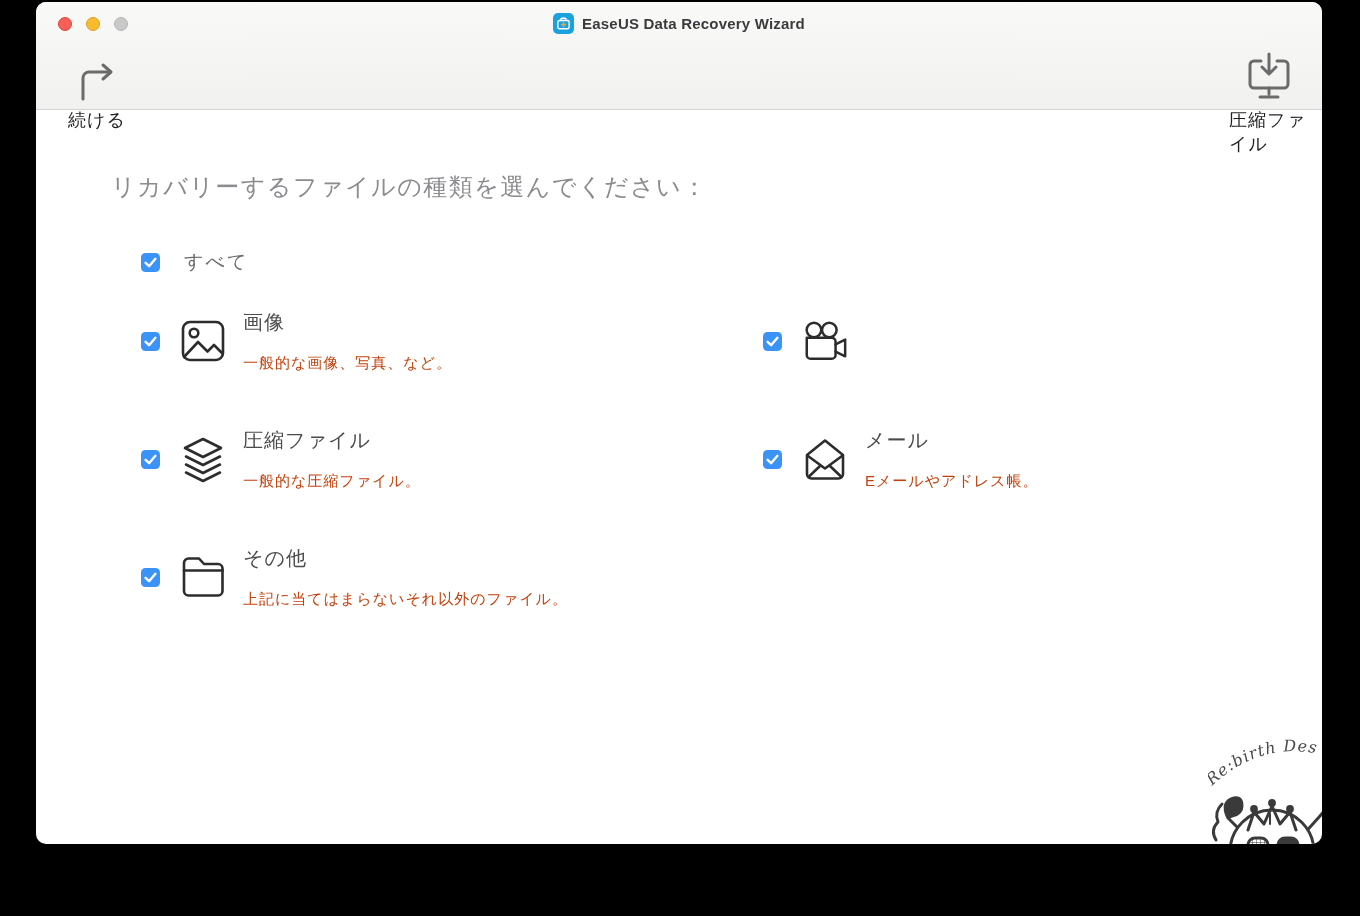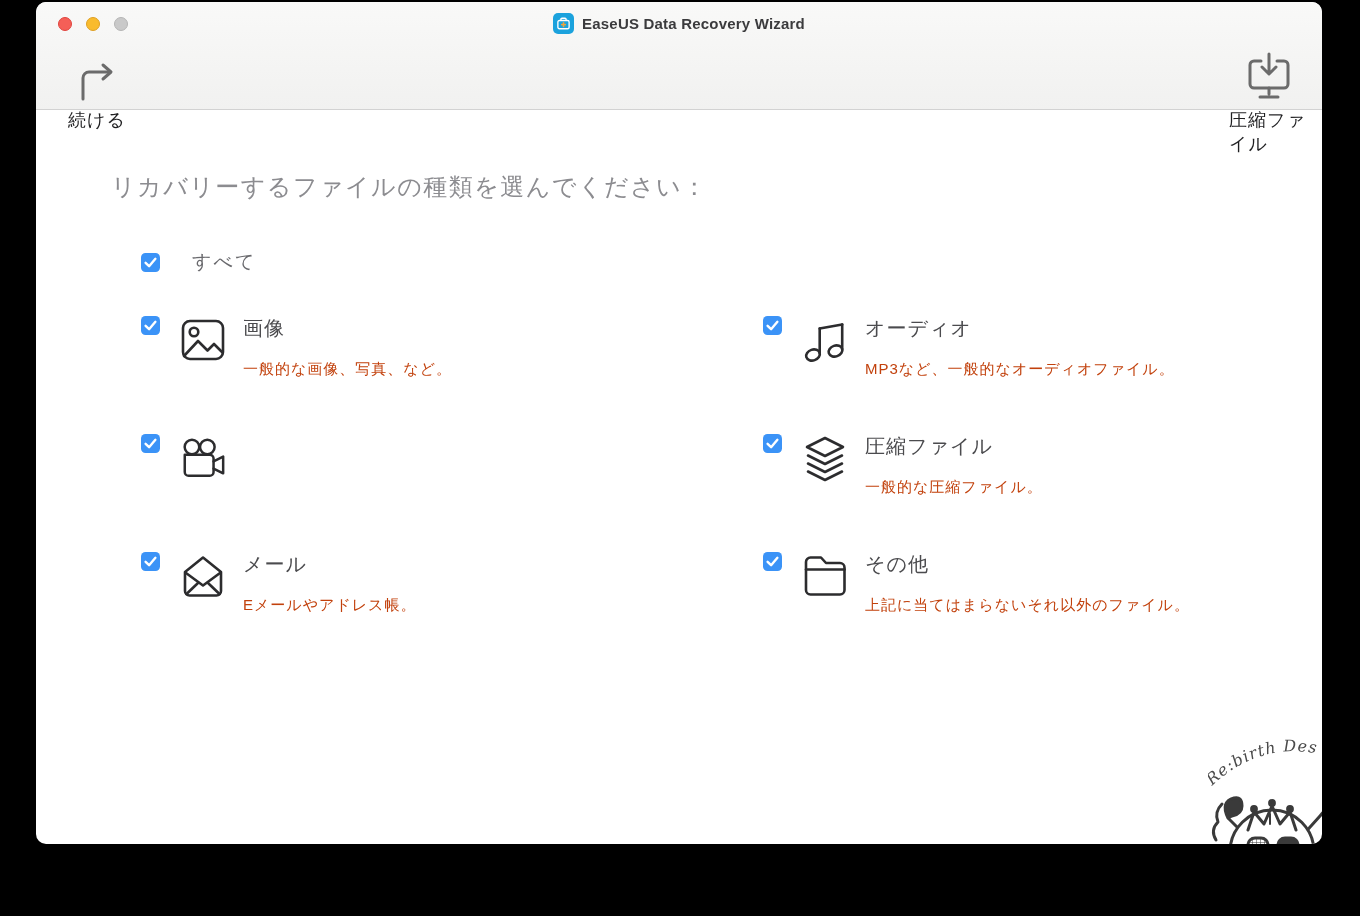--- a/index.html
+++ b/index.html
@@ -36,33 +36,33 @@
   }
   .tb-btn .tb-label { font-size:18px; color:#1f1f21; letter-spacing:1px; }
   .tb-continue { left:30px; width:62px; }
   .tb-import { right:13px; width:80px; }
   .tb-icon { height:48px; display:flex; align-items:flex-end; justify-content:center; }
 
   
   .content { position:absolute; top:143px; left:0; right:0; bottom:0; padding:26px 0 13px 0; }
   .heading { margin-left:75px; font-size:24px; color:#8c8c90; letter-spacing:1.5px; }
 
-  .select-all { margin:46px 0 0 105px; display:flex; align-items:center; gap:32px; }
+  .select-all { margin:46px 0 0 105px; display:flex; align-items:center; gap:24px; }
   .select-all .sa-label { font-size:19px; color:#69696d; letter-spacing:2px; }
 
   .checkbox {
     width:19px; height:19px; border-radius:4.5px; background:#3b93f7;
     display:flex; align-items:center; justify-content:center; flex:0 0 auto;
   }
 
   .grid {
     margin:41px 0 0 105px;
     display:grid; grid-template-columns:622px 1fr; row-gap:68px;
   }
-  .item { display:flex; align-items:flex-start; height:50px; }
+  .item { display:flex; align-items:center; height:50px; }
   .item .iconbox { width:48px; height:48px; margin-left:19px; flex:0 0 auto;
     display:flex; align-items:center; justify-content:center; }
   .item .txt { margin-left:16px; }
   .item .t { font-size:20px; color:#4b4b4e; letter-spacing:1px; line-height:24px; }
   .item .d { font-size:15px; color:#c2410c; letter-spacing:1px; margin-top:20px; }
 
   .fticon { stroke:#2c2c2e; fill:none; stroke-width:2.6; stroke-linecap:round; stroke-linejoin:round; }
   .tbicon { stroke:#6b6b6b; fill:none; stroke-width:3; stroke-linecap:round; stroke-linejoin:round; }
 
   
@@ -151,39 +151,20 @@
             <path class="fticon" d="M5 40 L19 25 L28.5 34.5 L35 28 L43.5 36.5"></path>
           </svg>
         </span>
         <span class="txt">
           <div class="t">画像</div>
           <div class="d">一般的な画像、写真、など。</div>
         </span>
       </div>
 
 
-      <div class="item">
-        <span class="checkbox">
-          <svg width="19" height="19">
-              <use href="#check"></use>
-            </svg>
-          </span>
-        <span class="iconbox">
-          <svg width="48" height="48" viewBox="0 0 48 48">
-            <ellipse class="fticon" cx="12" cy="39" rx="7" ry="5.4" stroke-width="3.6" transform="rotate(-18 12 39)"></ellipse>
-            <ellipse class="fticon" cx="34.5" cy="35" rx="7" ry="5.4" stroke-width="3.6" transform="rotate(-18 34.5 35)"></ellipse>
-            <path class="fticon" d="M18.7 37.5 V12.5 M41.2 33.5 V8.5"></path>
-            <path class="fticon" d="M18.7 12.5 L41.2 8.5" stroke-width="6.5"></path>
-          </svg>
-        </span>
-        <span class="txt">
-          <div class="t">オーディオ</div>
-          <div class="d">MP3など、一般的なオーディオファイル。</div>
-        </span>
-      </div>
 
       <div class="item">
         <span class="checkbox">
           <svg width="19" height="19">
               <use href="#check"></use>
             </svg>
           </span>
         <span class="iconbox">
           <svg width="50" height="48" viewBox="0 0 50 48">
             <circle class="fticon" cx="13.5" cy="12.5" r="7.6"></circle>

